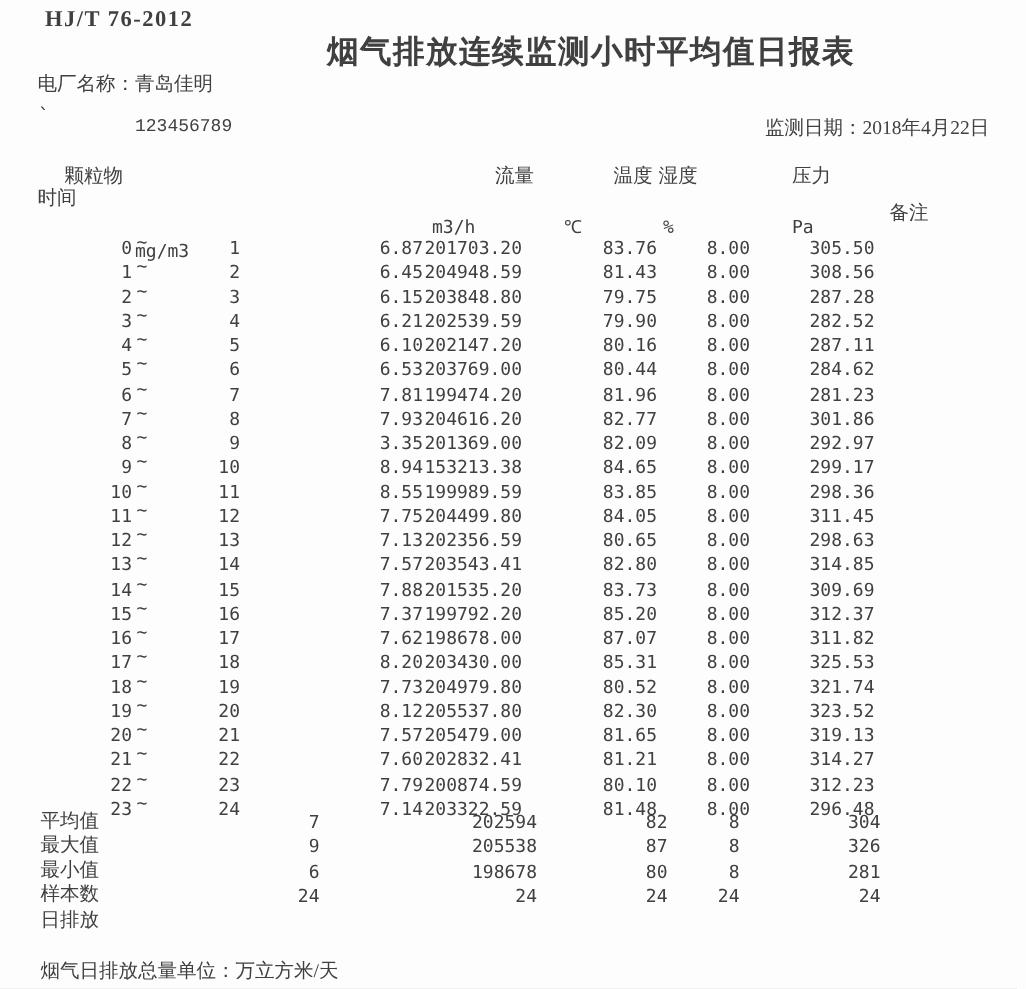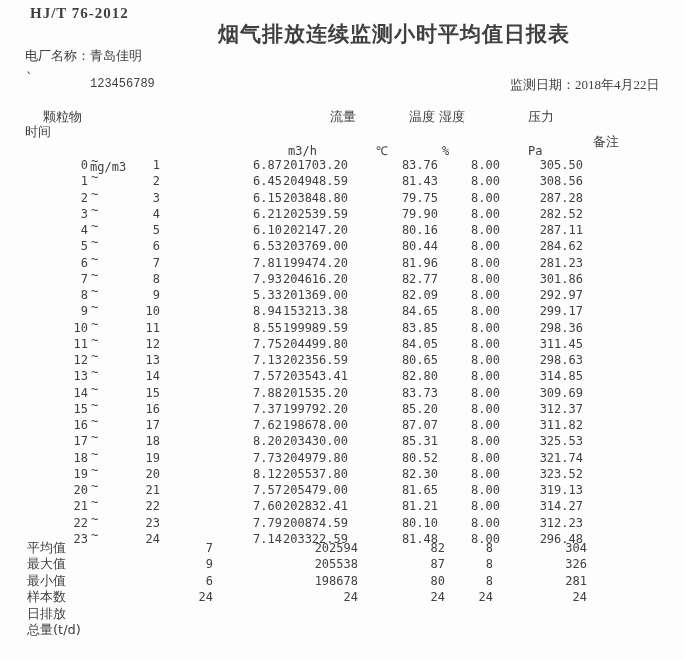--- a/index.html
+++ b/index.html
@@ -144,21 +144,21 @@
         <span class="td tc">7.93</span>
         <span class="td tf">204616.20</span>
         <span class="td tp">82.77</span>
         <span class="td th">8.00</span>
         <span class="td tr">301.86</span>
       </div>
     <div class="trow">
         <span class="td ts">8</span>
         <span class="td tt">~</span>
         <span class="td te">9</span>
-        <span class="td tc">5.33</span>
+        <span class="td tc">3.35</span>
         <span class="td tf">201369.00</span>
         <span class="td tp">82.09</span>
         <span class="td th">8.00</span>
         <span class="td tr">292.97</span>
       </div>
     <div class="trow">
         <span class="td ts">9</span>
         <span class="td tt">~</span>
         <span class="td te">10</span>
         <span class="td tc">8.94</span>
@@ -338,19 +338,17 @@
         <span class="sl">样本数</span>
         <span class="sv s1">24</span>
         <span class="sv s2">24</span>
         <span class="sv s3">24</span>
         <span class="sv s4">24</span>
         <span class="sv s5">24</span>
       </div>
     <div class="srow">
         <span class="sl">日排放</span>
       </div>
-    <div class="srow">
-        <span class="sl">总量(t/d)</span>
-      </div>
   </div>
 
+  <div id="footer-note" class="abs cn">烟气日排放总量单位：万立方米/天</div>
 
 </div>
 
 </body></html>

